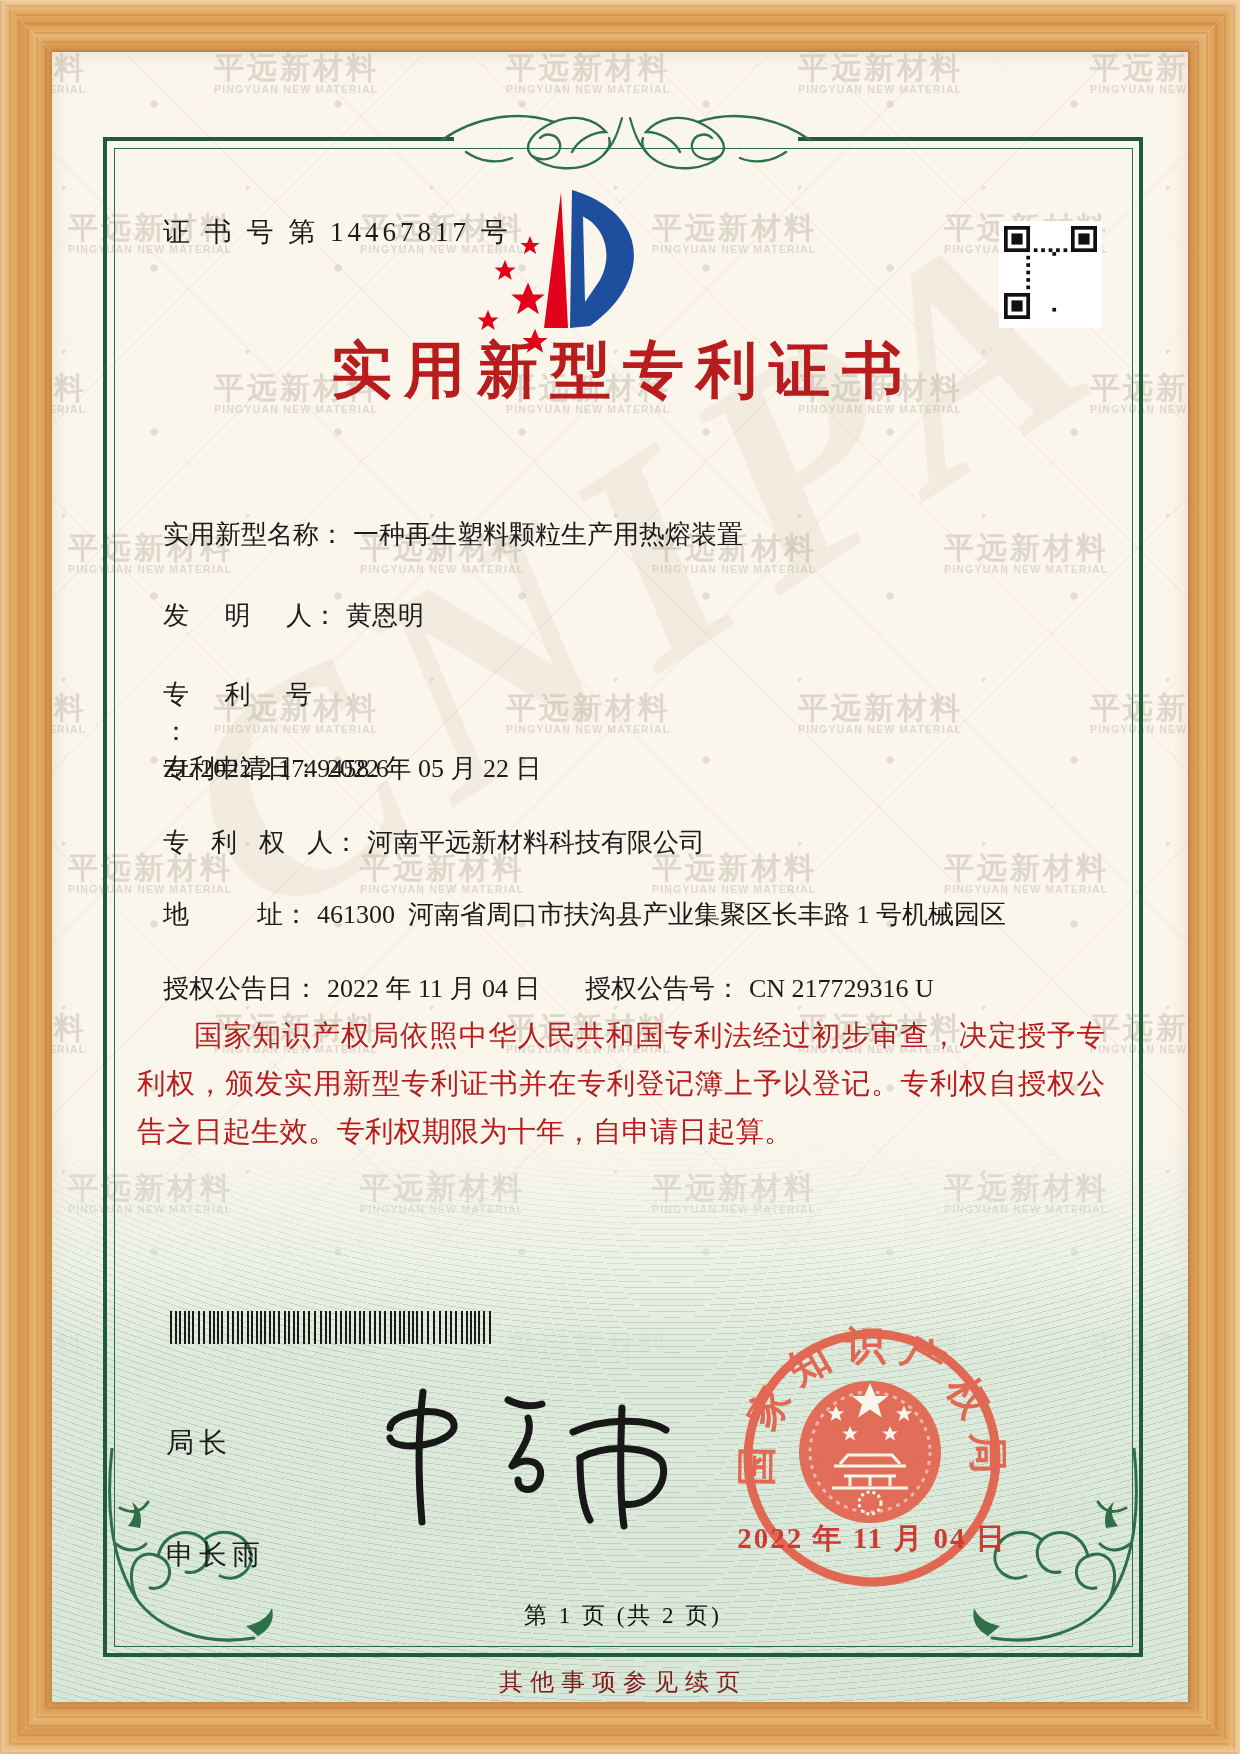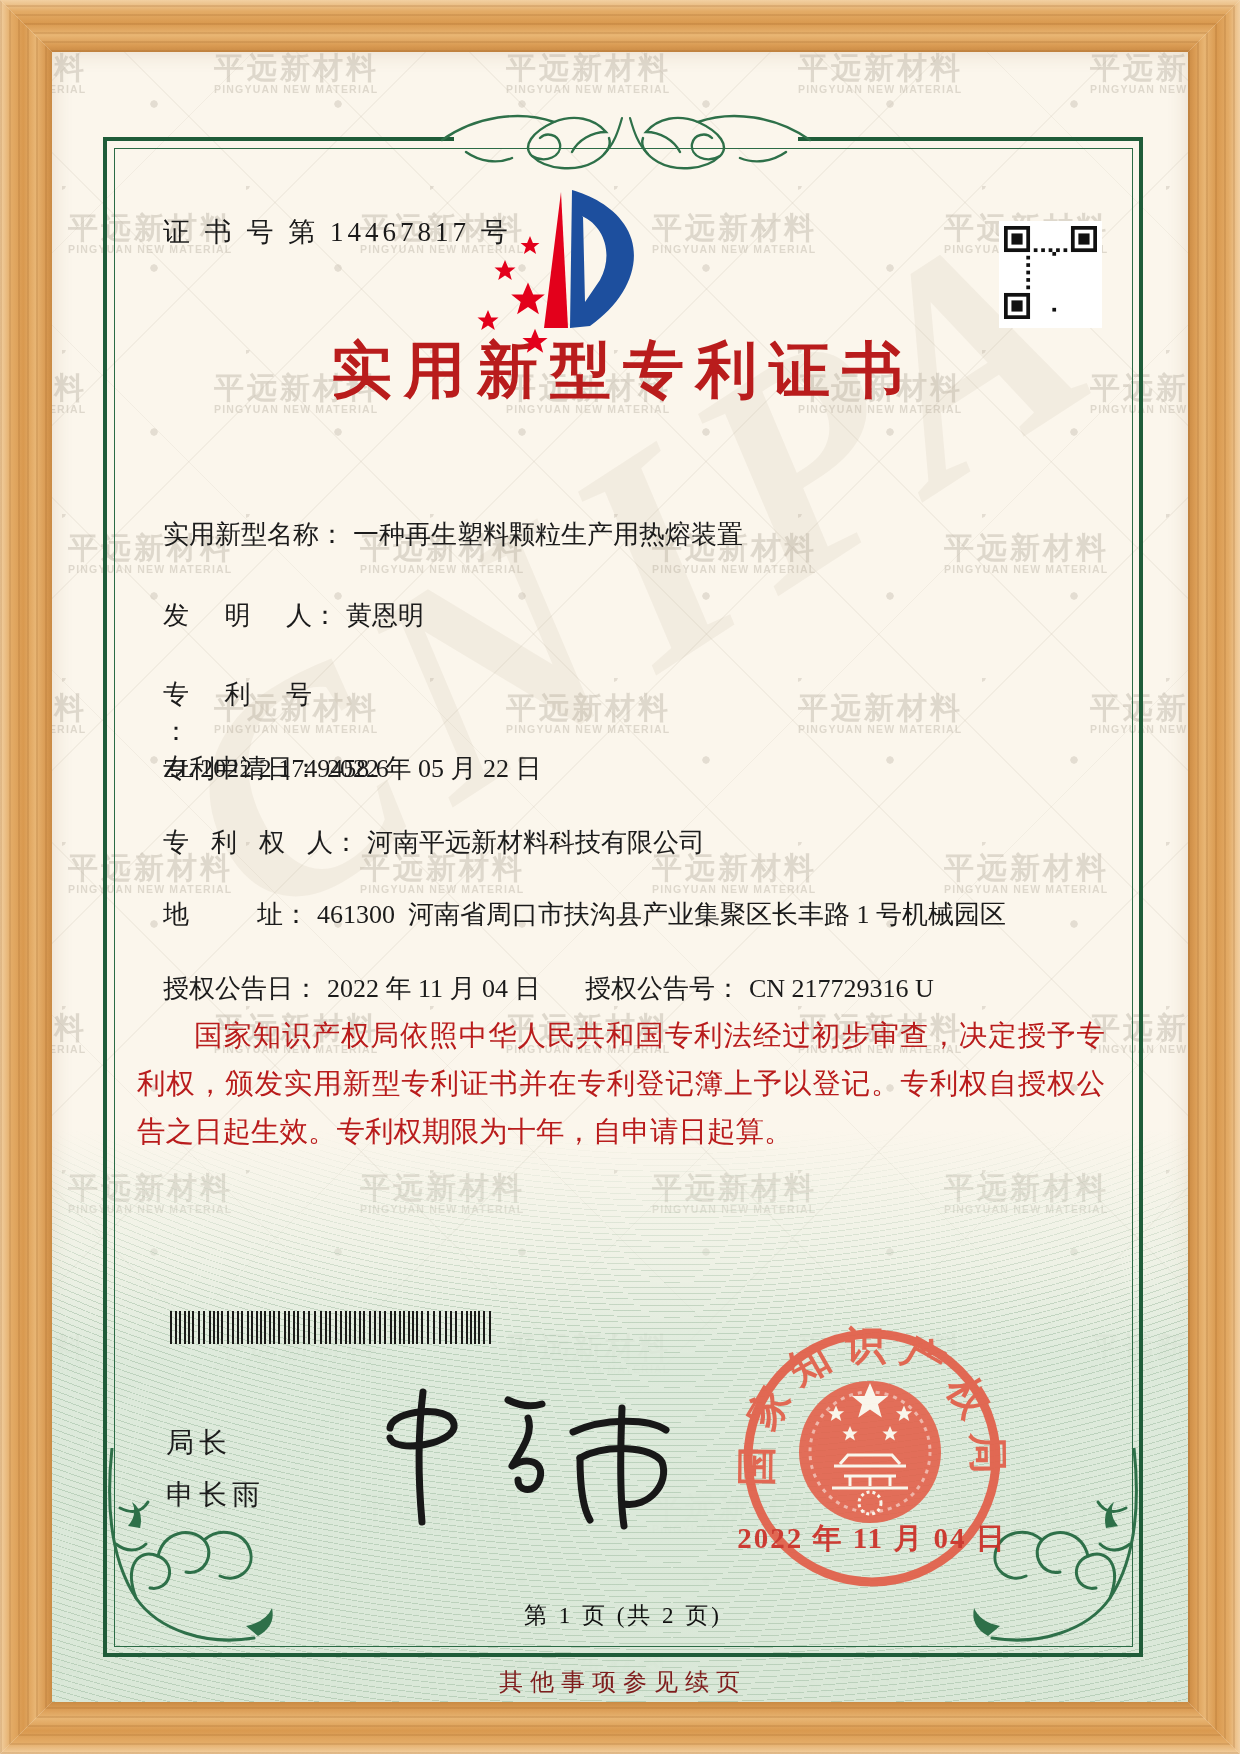--- a/index.html
+++ b/index.html
@@ -88,21 +88,21 @@
 
   .paras{position:absolute;left:137px;top:1012px;width:968px;font-size:28.5px;line-height:48px;
          color:#b91c1c;}
   .paras p{margin:0;text-indent:2em;text-align:justify;}
 
   .barcode{position:absolute;left:170px;top:1311px;z-index:6;}
 
   .director{position:absolute;left:166px;font-size:28px;letter-spacing:5px;color:#1c1c1c;
             font-family:"Liberation Sans","DejaVu Sans",sans-serif;z-index:6;}
   .director.t1{top:1424px;}
-  .director.t2{top:1476px;font-family:Liberation Serif, serif;}
+  .director.t2{top:1536px;font-family:Liberation Serif, serif;}
 
   .signature{position:absolute;left:368px;top:1378px;z-index:7;}
 
   .seal{position:absolute;left:722px;top:1306px;z-index:7;mix-blend-mode:multiply;
         filter:blur(.35px);opacity:.94;}
 
   .page-foot{position:absolute;left:103px;top:1600px;width:1040px;text-align:center;
              font-size:23px;letter-spacing:3px;color:#111;z-index:6;}
   .cont-note{position:absolute;left:103px;top:1666px;width:1040px;text-align:center;
              font-size:24px;letter-spacing:7px;color:#7f1d1d;z-index:6;}

